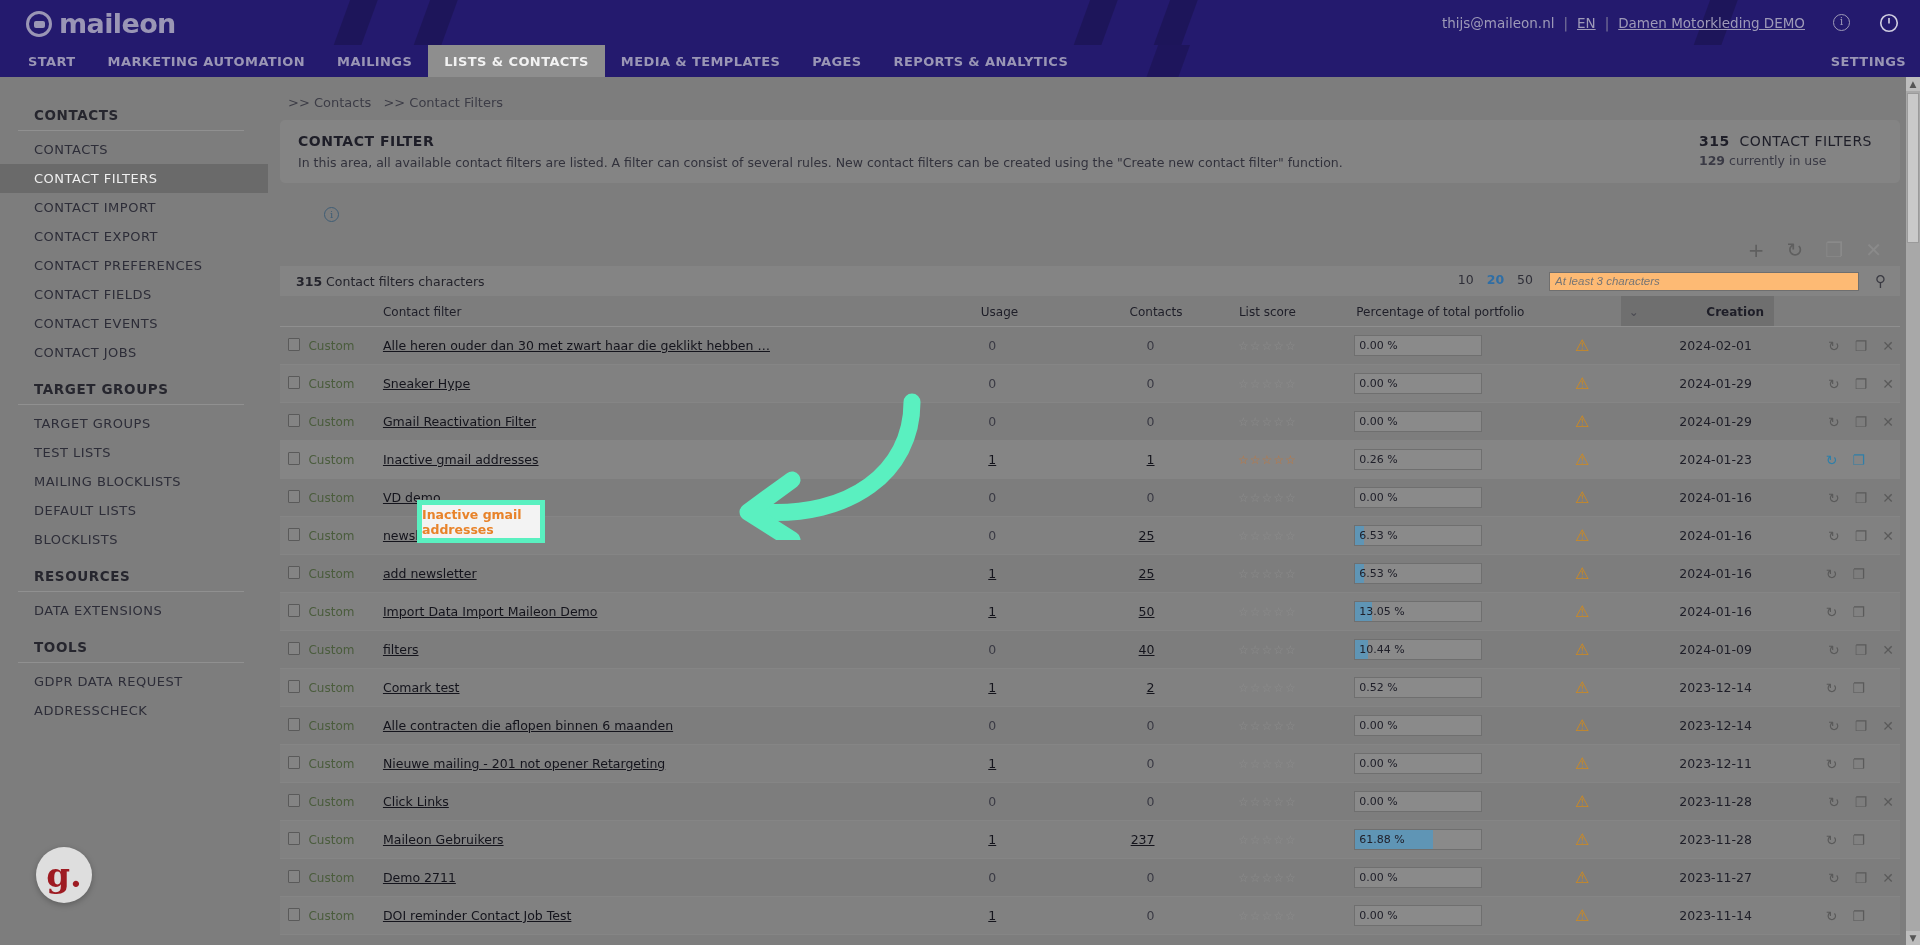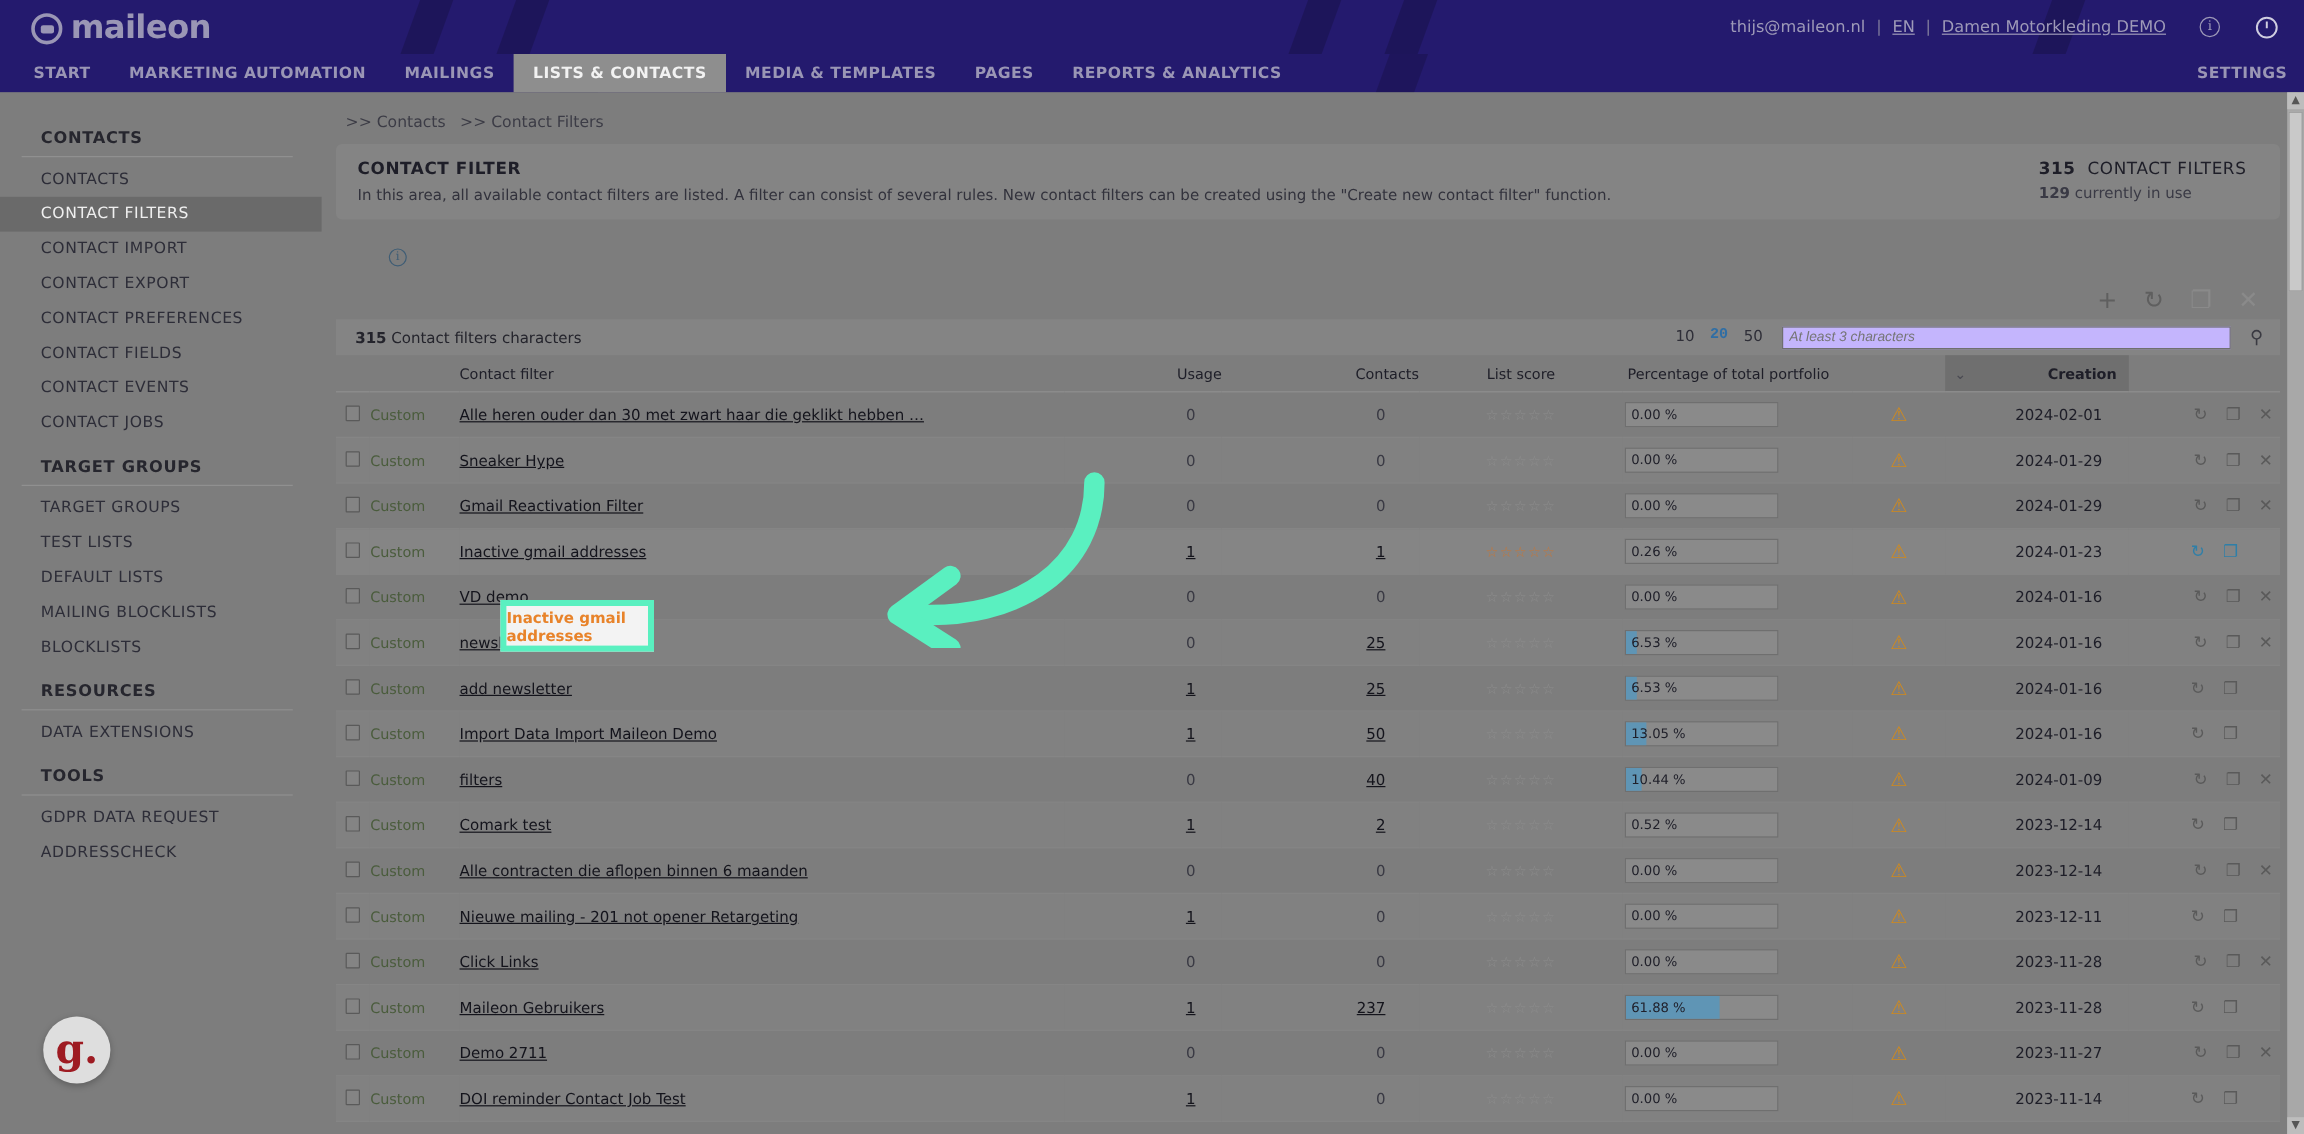--- a/index.html
+++ b/index.html
@@ -138,23 +138,23 @@
   
   .tablebar {
     background: rgba(255,255,255,0.055);
     height: 30px; display: flex; align-items: center;
     padding: 0 14px 0 16px; font-size: 12.5px; color: #24242c;
   }
   .tablebar .avail b { font-weight: bold; }
   .tablebar .right { margin-left: auto; display: flex; align-items: flex-start; gap: 0; }
   .pagesize { display: flex; gap: 13px; margin-right: 16px; font-size: 12.5px; }
   .pagesize span { color: #2f2f38; cursor: pointer; }
-  .pagesize span.sel { color: #2f6ea5; font-weight: bold; font-family: Liberation Mono, monospace; }
+  .pagesize span.sel { color: #2f6ea5; font-weight: bold; }
   .searchbox {
-    width: 374px; height: 19px; background: #c4b5fd; border: 1px solid #6f6f6f;
+    width: 310px; height: 19px; background: #fdba74; border: 1px solid #6f6f6f;
     font-style: italic; font-size: 11.5px; color: #4a4a52; padding: 0 5px;
     line-height: 17px;
   }
   .search-ic { margin-left: 16px; font-size: 15px; color: #3a3a42; cursor: pointer; }
 
   
   table.ft { width: 100%; border-collapse: collapse; table-layout: fixed; }
   table.ft th {
     font-size: 12px; color: #1e1e28; font-weight: normal;
     padding: 9px 0 7px 0; border-bottom: 1px solid #8f8f8f; text-align: right;
@@ -257,22 +257,22 @@
         <div class="side-item">CONTACT IMPORT</div>
         <div class="side-item">CONTACT EXPORT</div>
         <div class="side-item">CONTACT PREFERENCES</div>
         <div class="side-item">CONTACT FIELDS</div>
         <div class="side-item">CONTACT EVENTS</div>
         <div class="side-item">CONTACT JOBS</div>
         <div class="side-group-title">TARGET GROUPS</div>
         <div class="side-rule"></div>
         <div class="side-item">TARGET GROUPS</div>
         <div class="side-item">TEST LISTS</div>
+        <div class="side-item">MAILING BLOCKLISTS</div>
         <div class="side-item">DEFAULT LISTS</div>
-        <div class="side-item">MAILING BLOCKLISTS</div>
         <div class="side-item">BLOCKLISTS</div>
         <div class="side-group-title">RESOURCES</div>
         <div class="side-rule"></div>
         <div class="side-item">DATA EXTENSIONS</div>
         <div class="side-group-title">TOOLS</div>
         <div class="side-rule"></div>
         <div class="side-item">GDPR DATA REQUEST</div>
         <div class="side-item">ADDRESSCHECK</div>
         <div class="gbadge">g.</div>
       </div>

